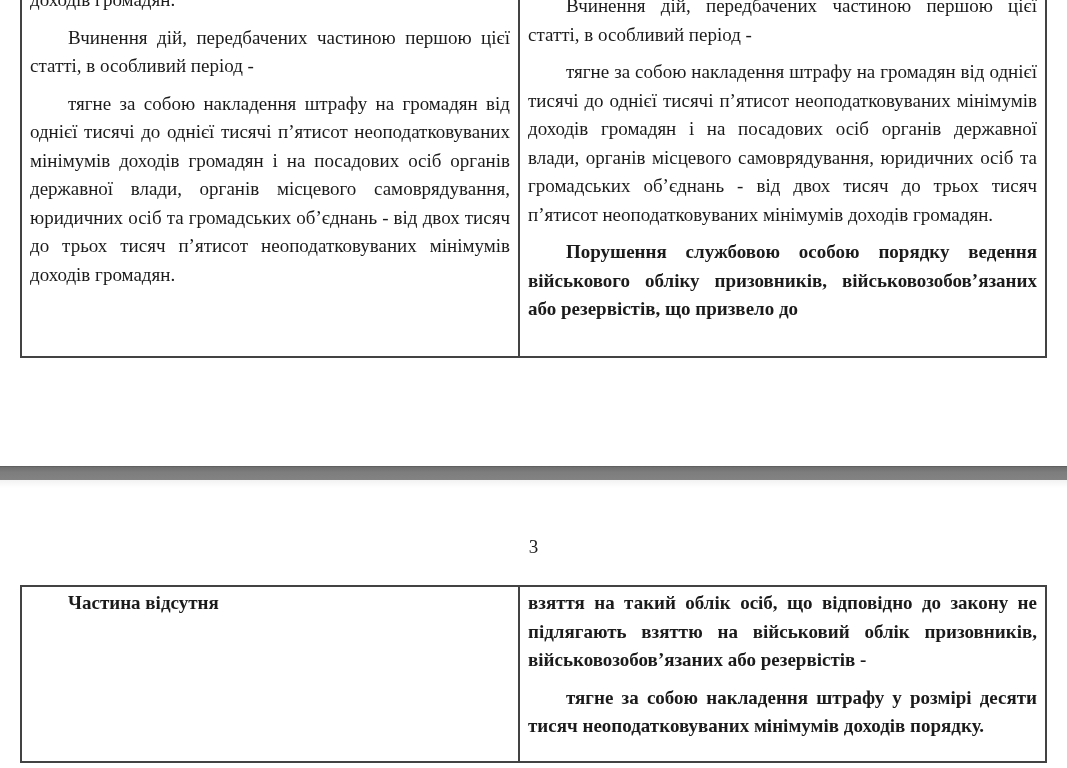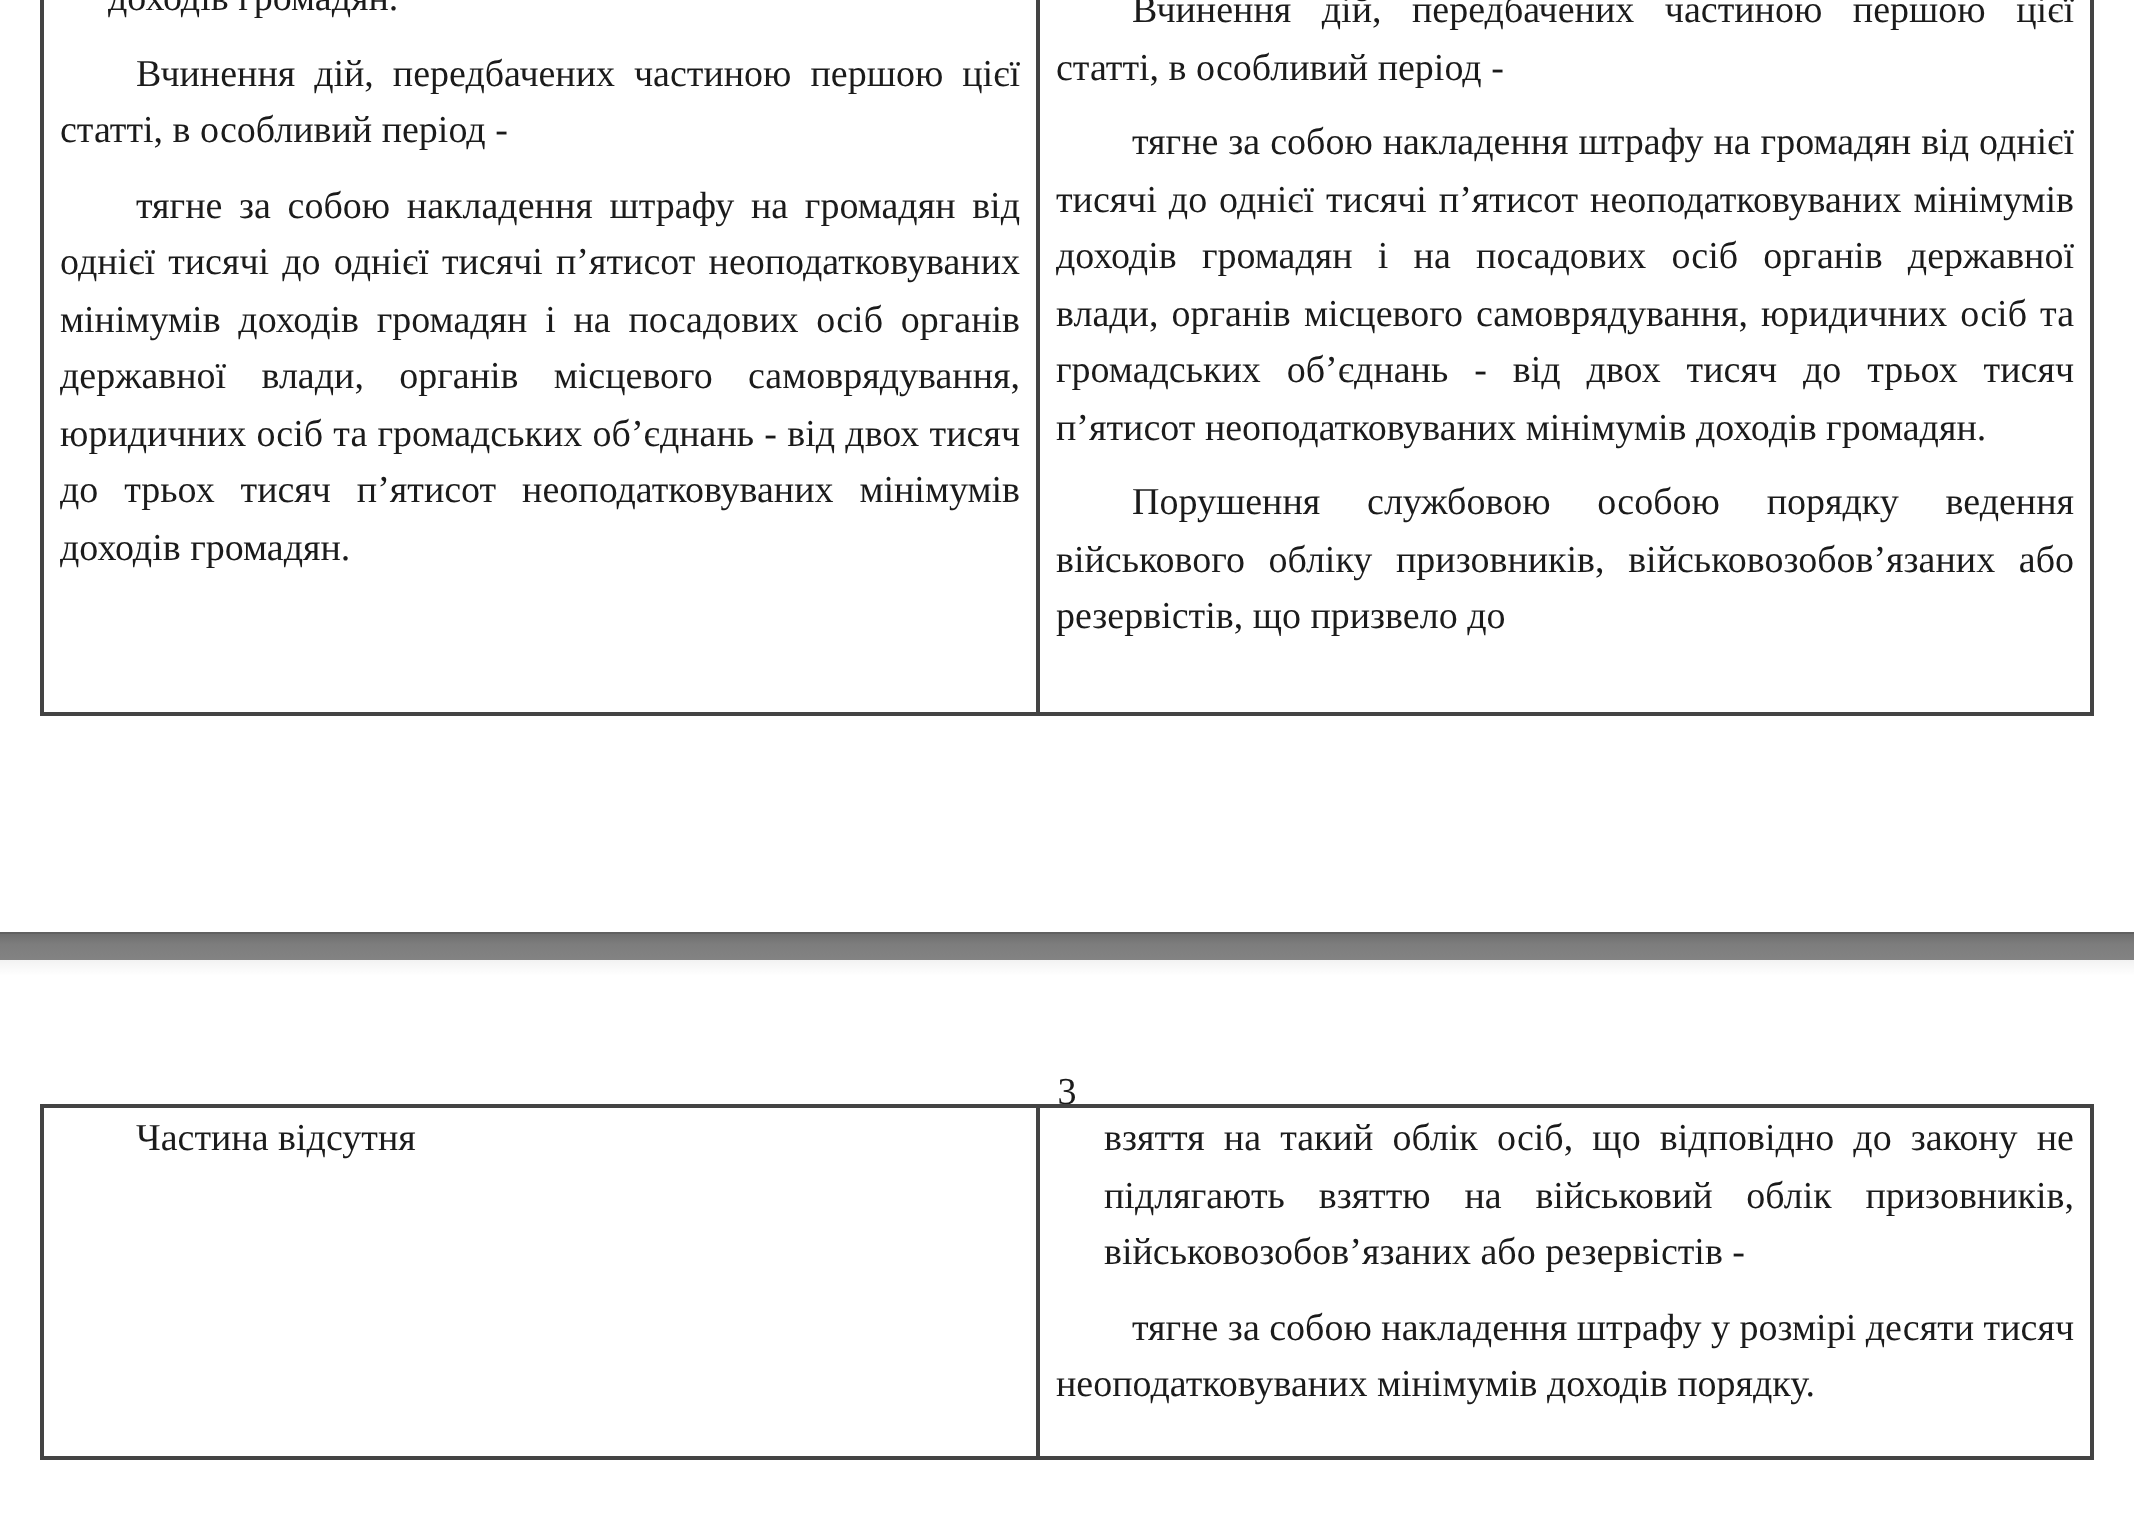--- a/index.html
+++ b/index.html
@@ -39,31 +39,31 @@
     overflow: hidden;
   }
   .t1-pos {
     position: absolute;
     top: -18px;
     left: 20px;
   }
   .t1 .cell-inner { height: 368px; }
   .t2-pos {
     position: absolute;
-    top: 552px;
+    top: 585px;
     left: 20px;
   }
   .t2 .cell-inner { height: 170px; }
   .para {
     margin: 0 0 9px 0;
     text-align: justify;
     text-indent: 38px;
   }
-  .para.noindent { text-indent: 0; margin-left: 24px; }
-  .para.bold { font-weight: normal; }
+  .para.noindent { text-indent: 0; }
+  .para.bold { font-weight: bold; }
   .para.pushdown { margin-top: 6px; }
   
   .page-separator {
     position: absolute;
     top: 466px;
     left: 0;
     width: 1067px;
     height: 14px;
     background: linear-gradient(180deg, #6e6e6e 0%, #7d7d7d 40%, #838383 100%);
     border-top: 1px solid #606060;

